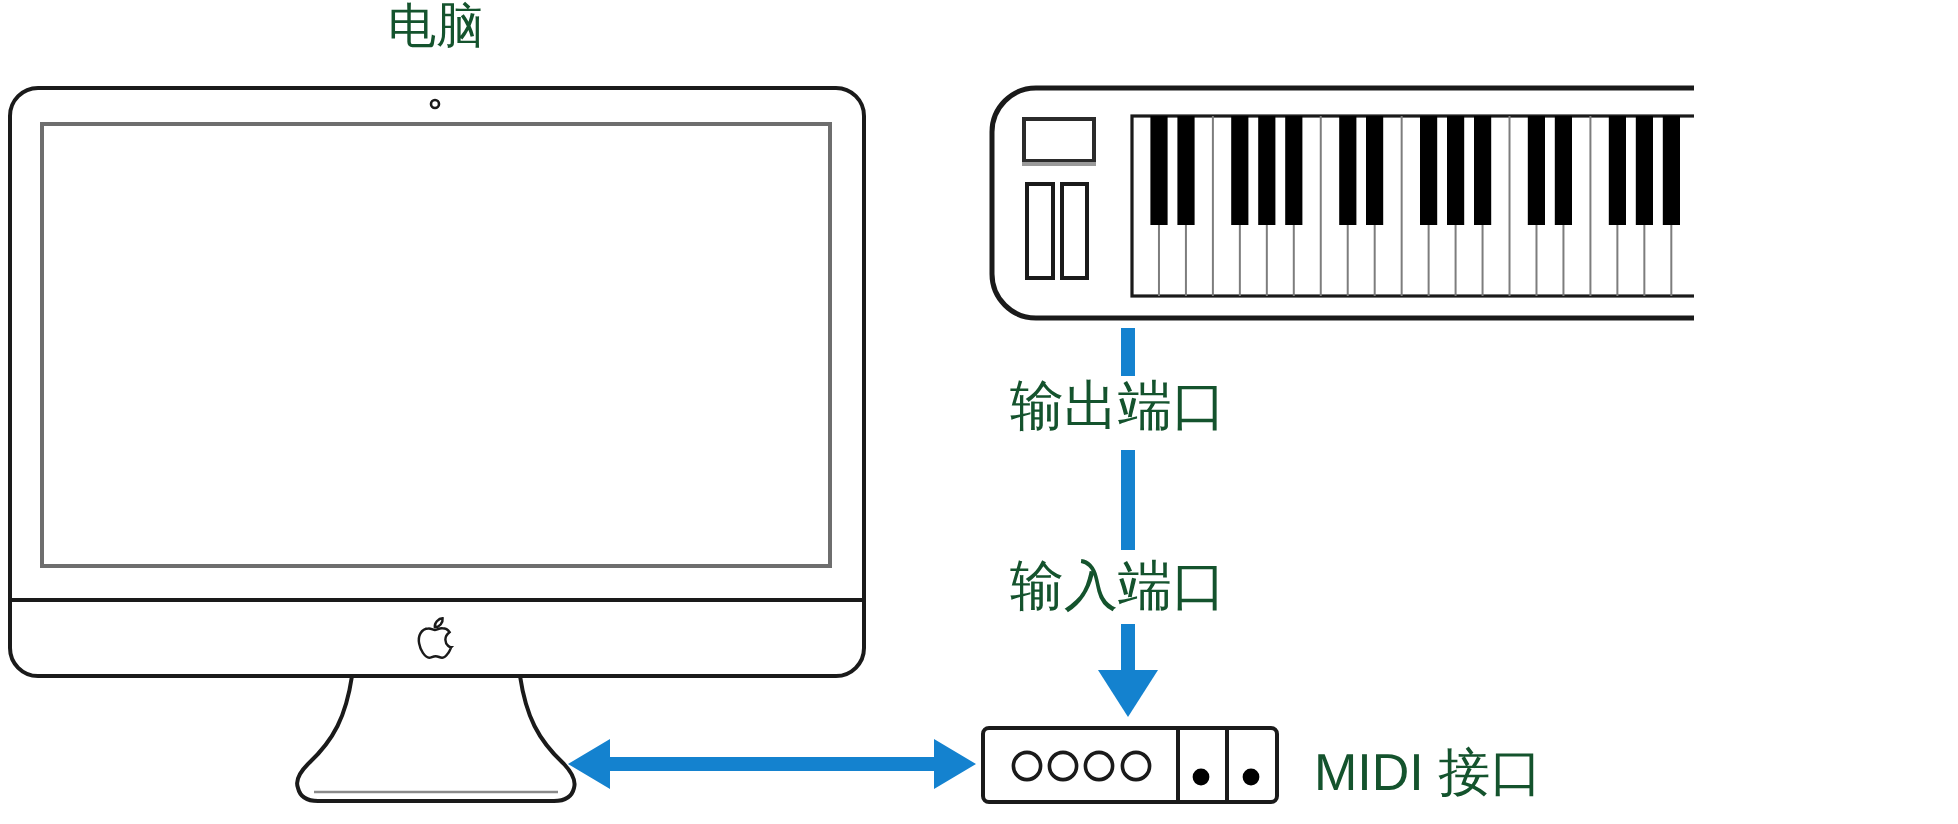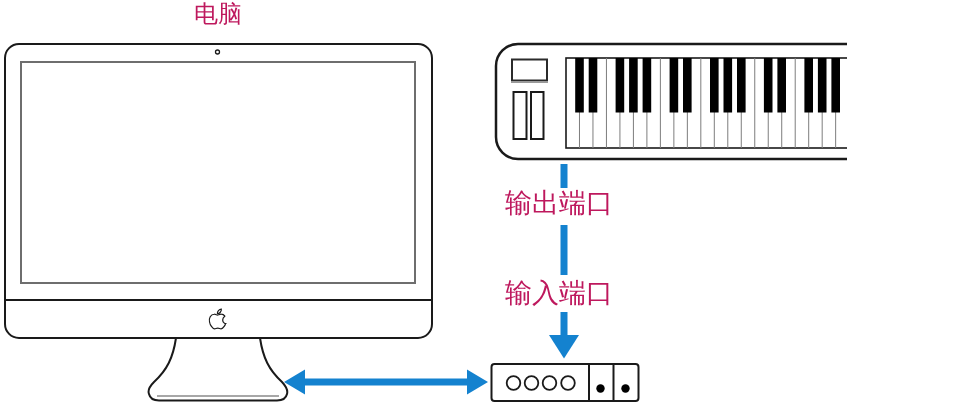--- a/index.html
+++ b/index.html
@@ -1,18 +1,18 @@
 <!DOCTYPE html>
 <html style="--accent: #1482cf;"><head>
 <meta charset="utf-8">
 <style>
   html,body{margin:0;padding:0;background:#fff;}
   .stage{
     position:relative;width:847px;height:412px;background:#fff;overflow:hidden;
-    font-family:"Liberation Sans",sans-serif;color:#be185d;
+    font-family:"Liberation Sans",sans-serif;color:#14532d;
   }
   .art{position:absolute;left:0;top:0;}
   .label{position:absolute;white-space:nowrap;}
   .title{font-size:24px;line-height:28px;font-weight:500;text-align:center;width:90px;}
   #t-computer{left:173px;top:0;}
   #t-keyboard{left:690px;top:0;}
   .callout{font-size:27px;line-height:30px;font-weight:400;}
   #l-out{left:505px;top:188px;}
   #l-in{left:505px;top:278px;}
   #l-midi{left:657px;top:371px;font-size:26px;}
@@ -125,13 +125,14 @@
         <rect x="560.5" y="225" width="7" height="50"></rect>
         <rect x="560.5" y="312" width="7" height="23"></rect>
         <path d="M549,335 L579,335 L564,358.5 Z"></path>
       </g>
     </g>
   </svg>
 
   <div class="label title" id="t-computer">电脑</div>
   <div class="label callout" id="l-out">输出端口</div>
   <div class="label callout" id="l-in">输入端口</div>
+  <div class="label callout" id="l-midi">MIDI 接口</div>
 </div>
 
 </body></html>

